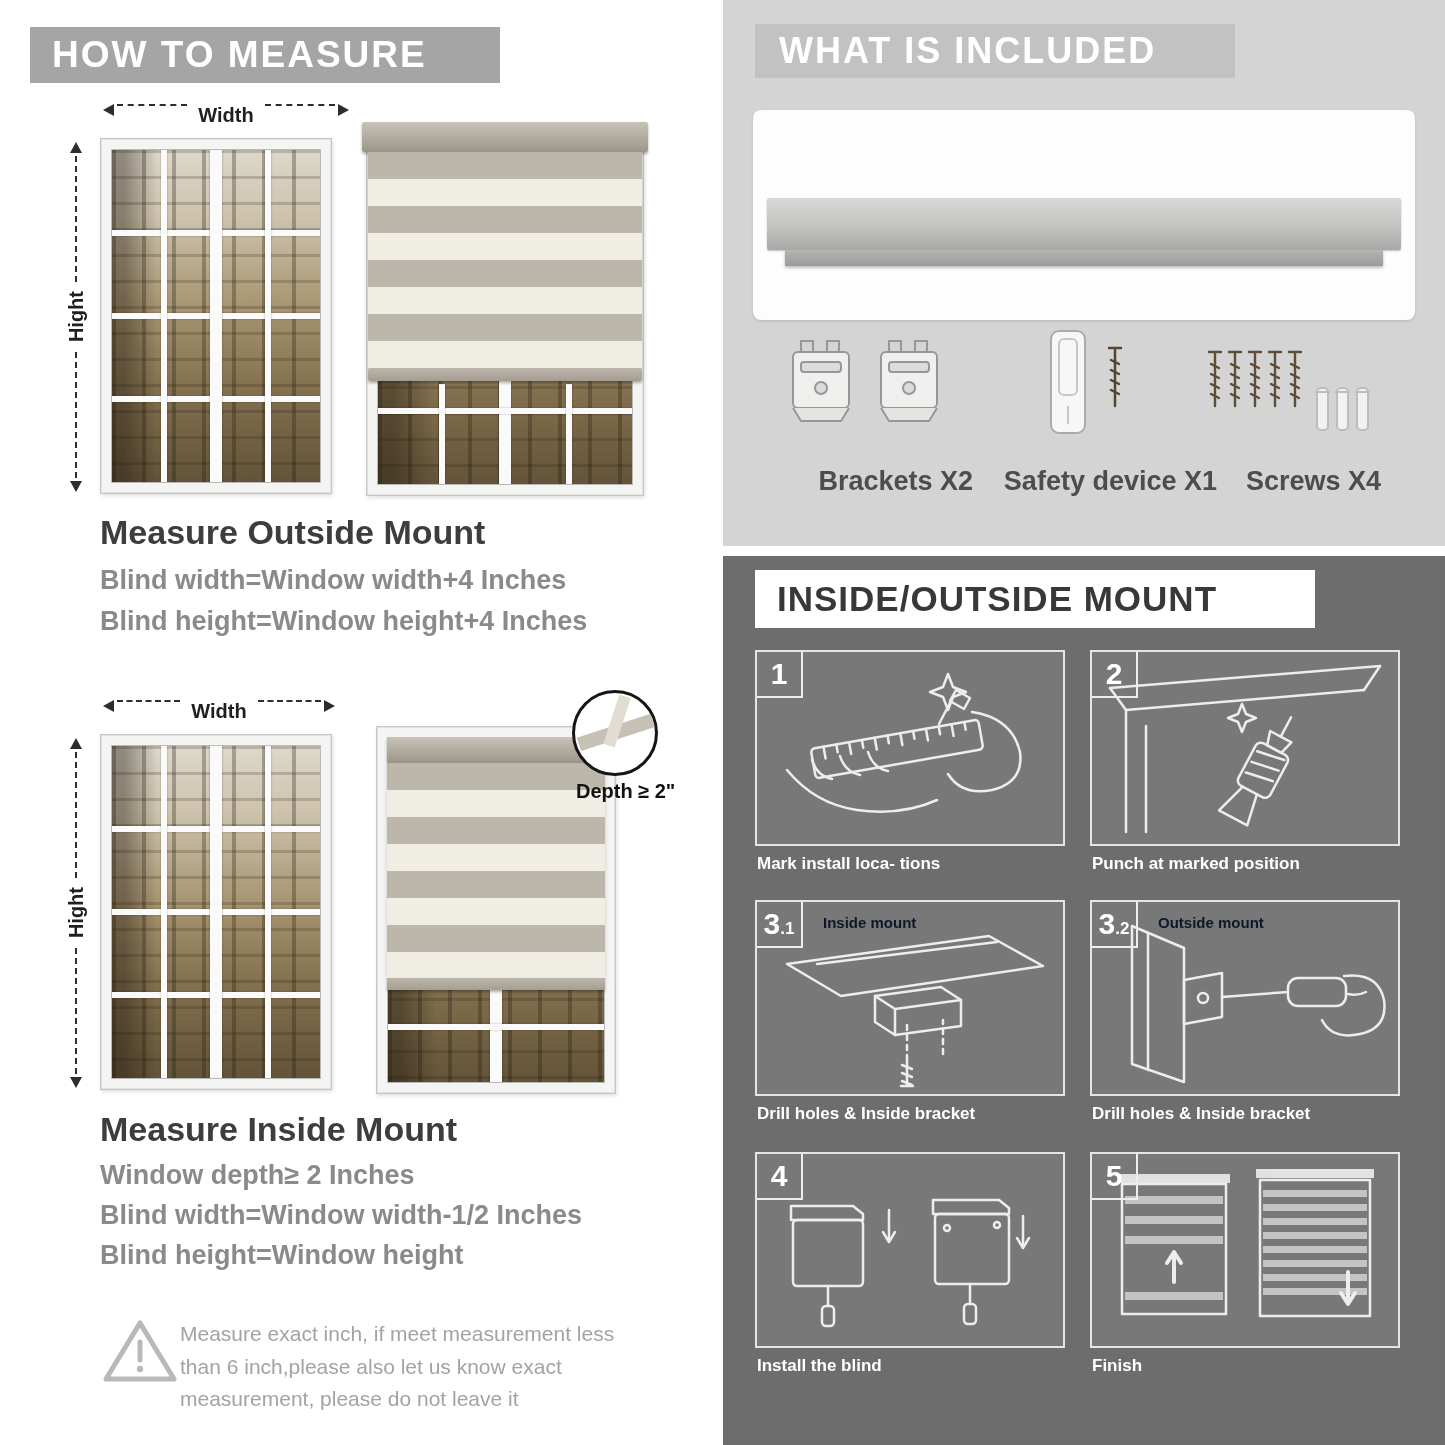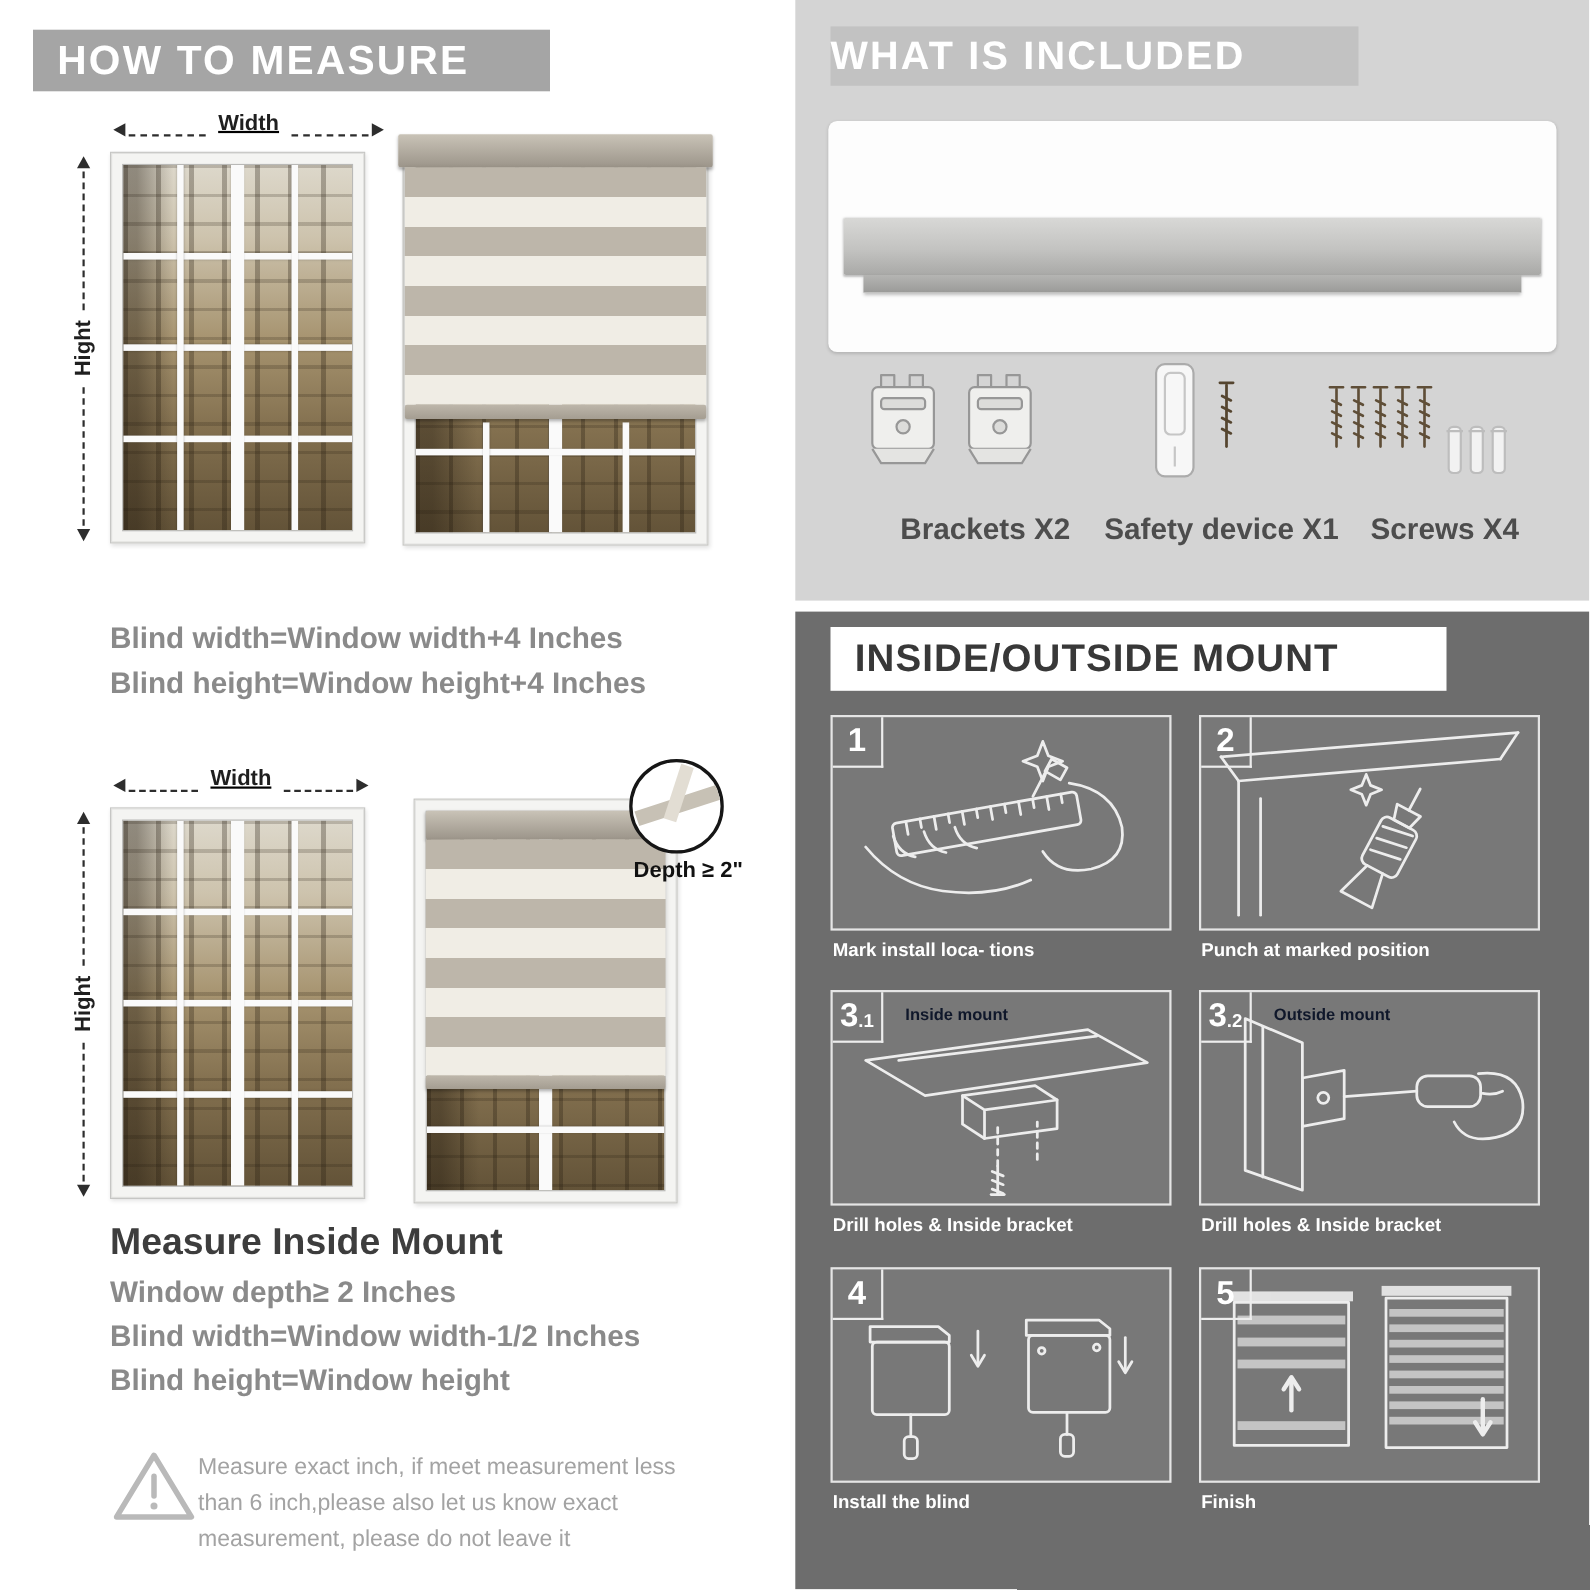--- a/index.html
+++ b/index.html
@@ -8,21 +8,21 @@
   .abs { position:absolute; }
 
   
   .banner-left { left:30px; top:27px; width:470px; height:56px; background:#a5a5a5;
                  color:#fff; font-size:37px; font-weight:bold; line-height:56px;
                  padding-left:22px; letter-spacing:2px; box-sizing:border-box; }
   .measure-title { font-size:34px; font-weight:bold; color:#3d3d3d; }
   .measure-line  { font-size:27px; font-weight:bold; color:#8a8a8a; }
 
   
-  .harrow { display:flex; align-items:flex-end; height:20px;text-decoration:underline; }
+  .harrow { display:flex; align-items:flex-start; height:20px; }
   .harrow .dash { flex:1; height:0; border-top:2px dashed #2d2d2d; margin:0 3px; }
   .harrow .ah { width:0; height:0; }
   .harrow .ah.l { border-top:6px solid transparent; border-bottom:6px solid transparent; border-right:11px solid #2d2d2d; }
   .harrow .ah.r { border-top:6px solid transparent; border-bottom:6px solid transparent; border-left:11px solid #2d2d2d; }
   .harrow .lbl { margin:0 8px; font-size:20px; font-weight:bold; color:#1f1f1f; }
   .varrow { display:flex; flex-direction:column; align-items:center; width:24px; }
   .varrow .dash { flex:1; width:0; border-left:2px dashed #2d2d2d; margin:3px 0; }
   .varrow .ah { width:0; height:0; }
   .varrow .ah.u { border-left:6px solid transparent; border-right:6px solid transparent; border-bottom:11px solid #2d2d2d; }
   .varrow .ah.d { border-left:6px solid transparent; border-right:6px solid transparent; border-top:11px solid #2d2d2d; }
@@ -59,21 +59,21 @@
                             background:#e2ddd3; transform:rotate(18deg); }
   .depth-label { font-size:20px; font-weight:bold; color:#111; }
 
   
   .warning-text { width:452px; font-size:21px; line-height:1.55; color:#a3a3a3; }
 
   
   .right-top { left:723px; top:0; width:722px; height:546px; background:#d4d4d4; }
   .banner-included { left:32px; top:24px; width:480px; height:54px; background:#c2c2c2;
                      color:#fff; font-size:36px; font-weight:bold; line-height:54px;
-                     letter-spacing:2px; box-sizing:border-box; }
+                     padding-left:24px; letter-spacing:2px; box-sizing:border-box; }
   .included-card { left:30px; top:110px; width:662px; height:210px; background:#fdfdfd;
                    border-radius:8px; box-shadow:0 1px 3px rgba(0,0,0,.15); }
   .product-label { left:0; top:26px; width:100%; text-align:center; font-size:30px;
                    font-weight:bold; color:#4c4c4c; }
   .rail-main { left:14px; right:14px; top:88px; height:52px; border-radius:2px;
                background:linear-gradient(180deg,#d8d8d6 0%,#c3c3c1 55%,#a9a9a7 100%);
                box-shadow:0 1px 2px rgba(0,0,0,.25); }
   .rail-lip  { left:32px; right:32px; top:140px; height:16px;
                background:linear-gradient(180deg,#b5b5b3,#9a9a98);
                box-shadow:0 2px 3px rgba(0,0,0,.25); }
@@ -138,20 +138,21 @@
         <div class="muntin h" style="top:78%"></div>
         <div class="muntin v" style="left:25%; top:70%"></div>
         <div class="muntin v" style="left:75%; top:70%"></div>
       </div>
     </div>
     <div class="blind-rail abs" style="left:0; top:0; width:286px; height:30px;"></div>
     <div class="blind-slats abs" style="left:6px; top:30px; width:274px; height:216px;"></div>
     <div class="blind-rail bottom abs" style="left:6px; top:246px; width:274px; height:13px;"></div>
   </div>
 
+  <div class="measure-title abs" style="left:100px; top:513px;">Measure Outside Mount</div>
   <div class="measure-line abs" style="left:100px; top:565px;">Blind width=Window width+4 Inches</div>
   <div class="measure-line abs" style="left:100px; top:606px;">Blind height=Window height+4 Inches</div>
 
   <div class="harrow abs" style="left:103px; top:700px; width:232px;">
     <span class="ah l"></span>
     <span class="dash"></span>
     <span class="lbl">Width</span>
     <span class="dash"></span>
     <span class="ah r"></span>
   </div>

